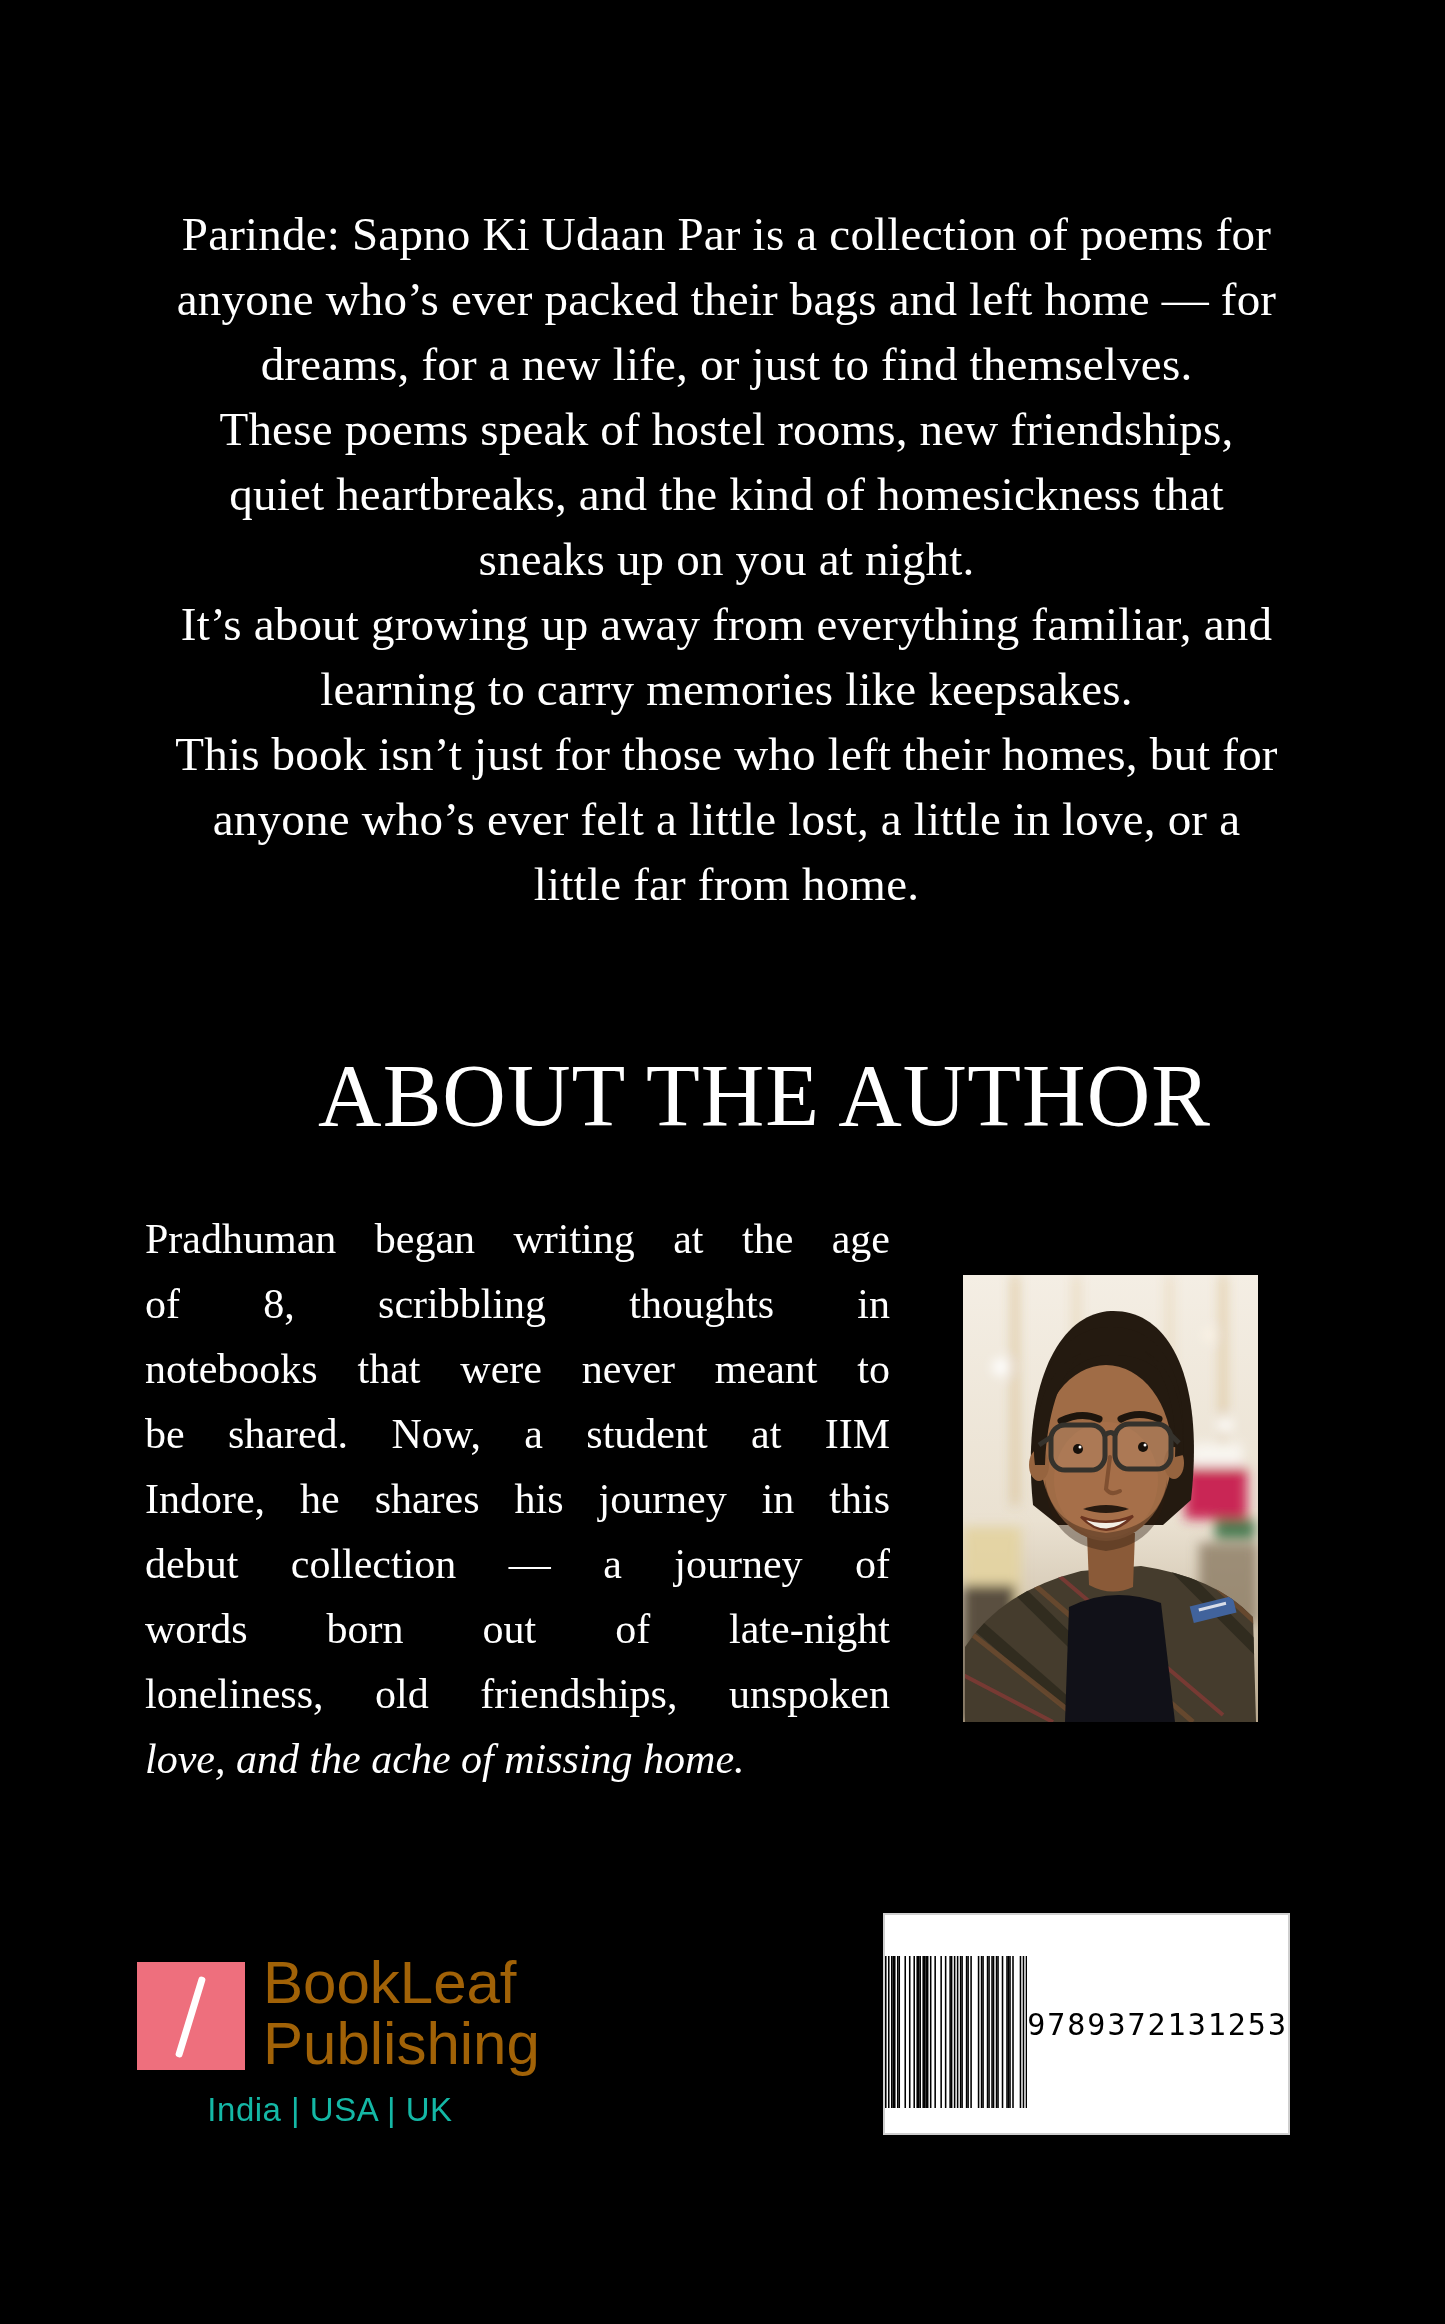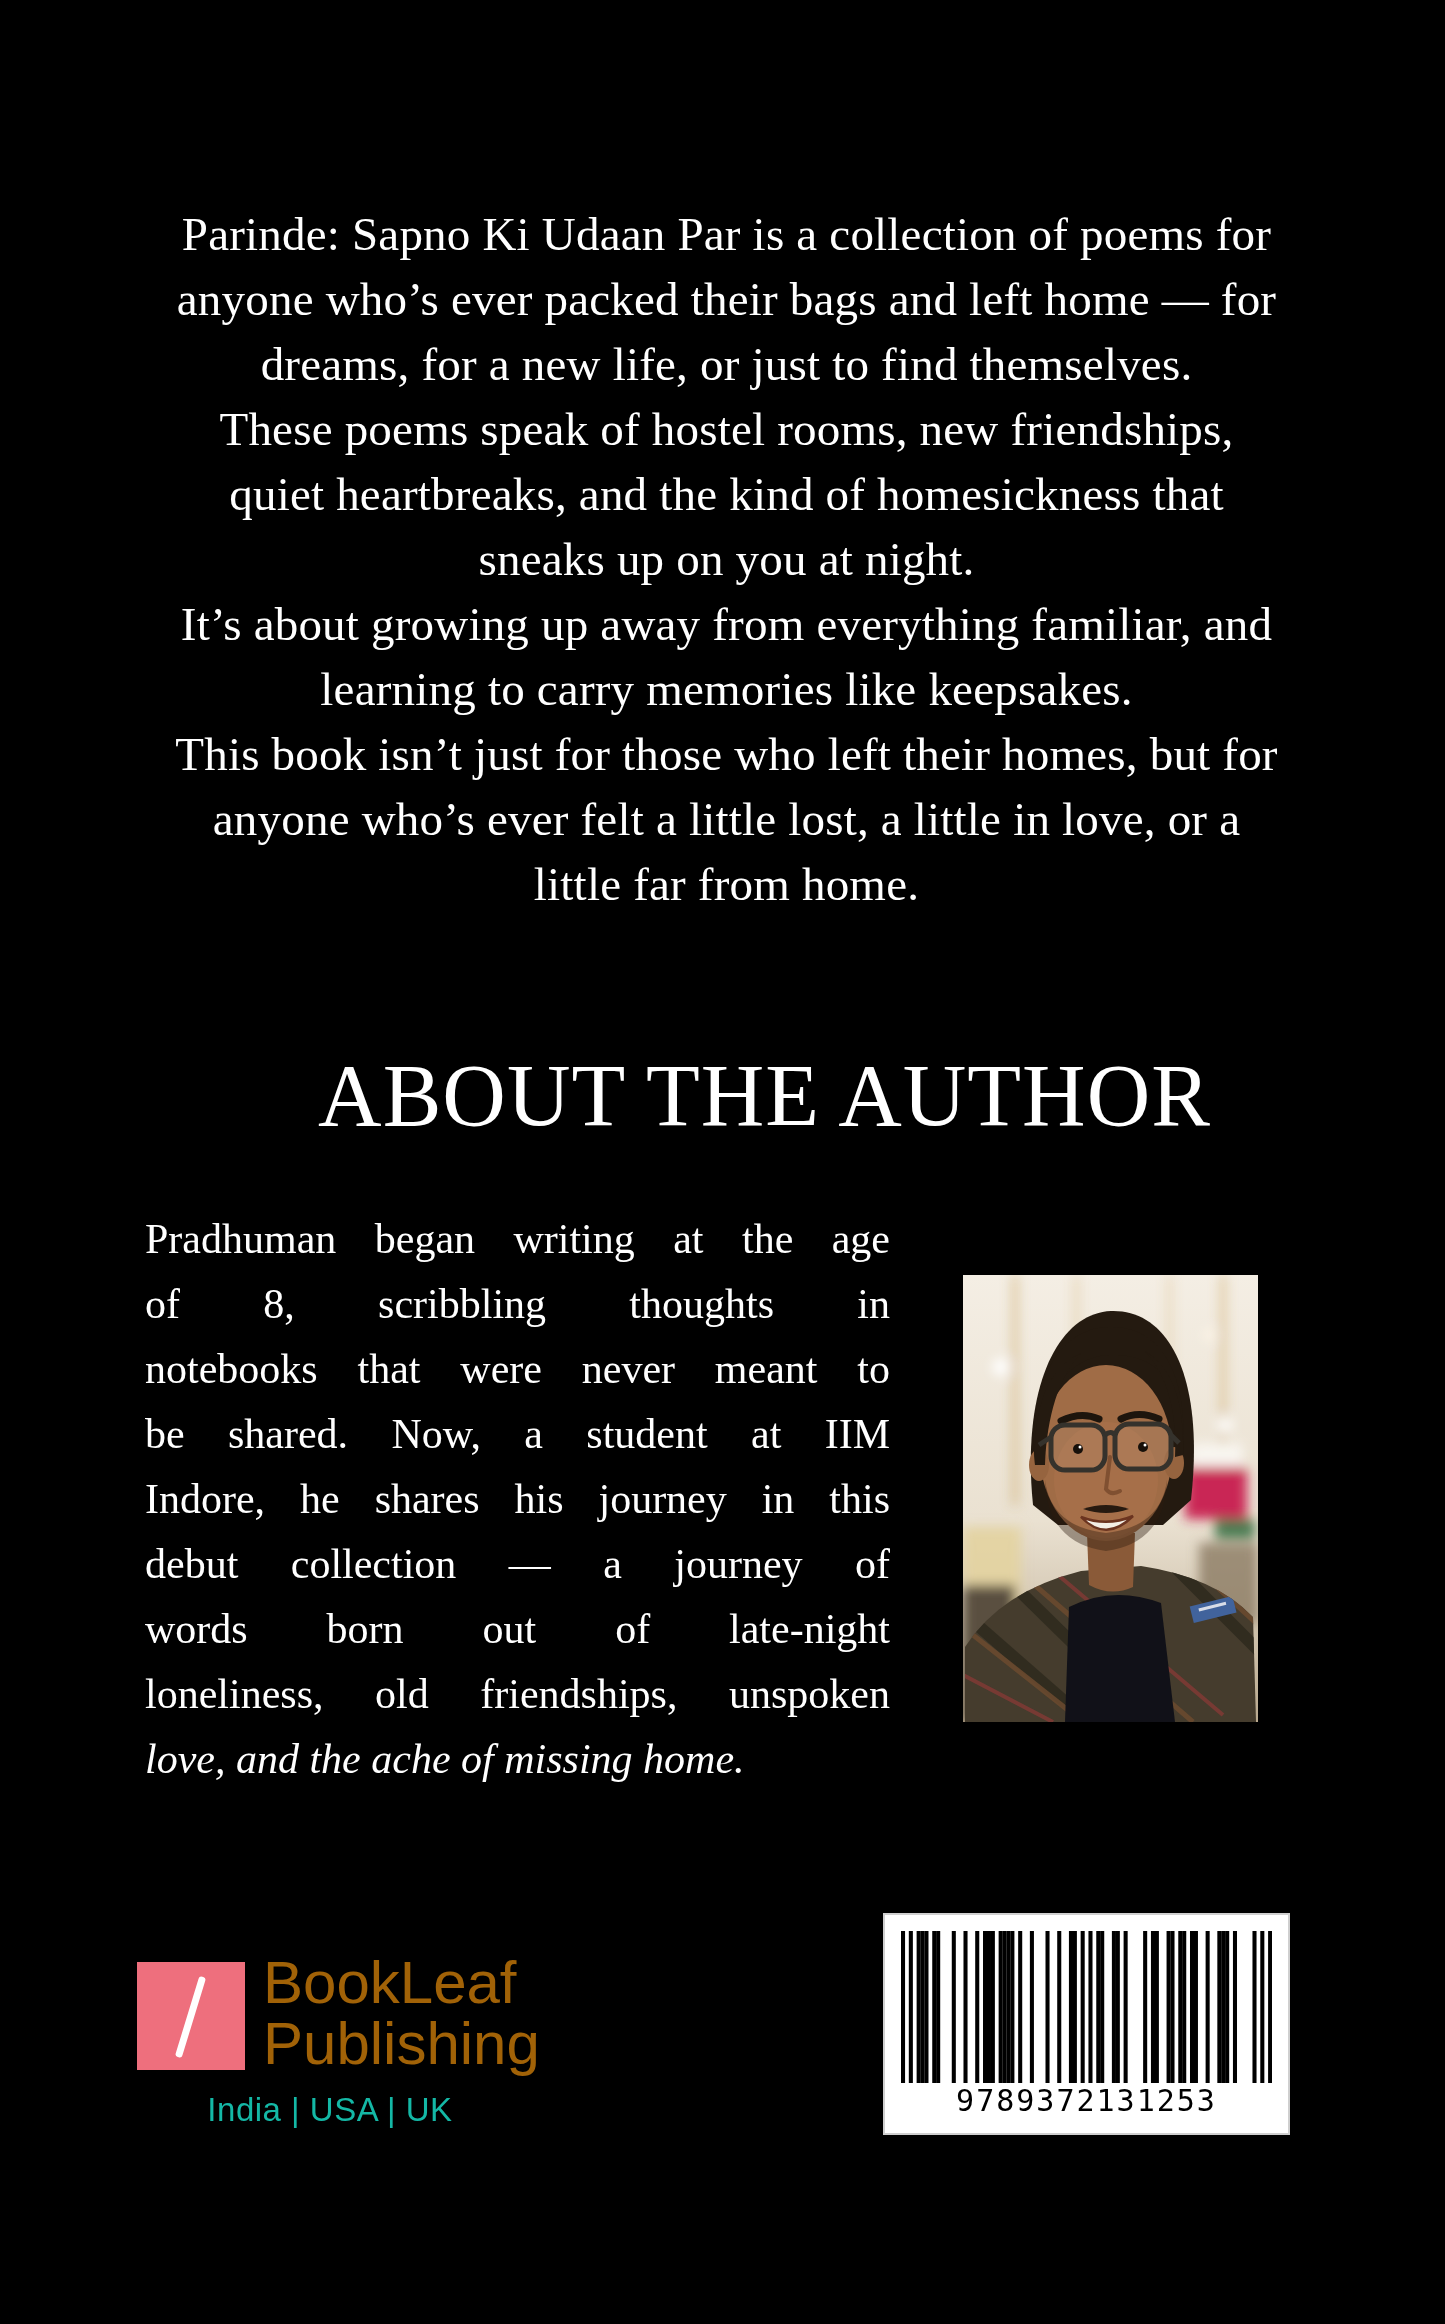--- a/index.html
+++ b/index.html
@@ -61,21 +61,21 @@
     text-align:center;
     font-family:"Liberation Sans", sans-serif;
     font-weight:300;
     font-size:33px;line-height:36px;
     color:#14b8a6;letter-spacing:0.5px;
   }
   
   .barcode-box{
     position:absolute;left:883px;top:1913px;width:407px;height:222px;
     background:#fff;border:2px solid #cfcfcf;box-sizing:border-box;
-    display:flex;flex-direction:column;align-items:center;
+    display:flex;align-items:center;
   }
   .bars{margin-top:16px;width:371px;height:152px;}
   .isbn{
     font-family:"DejaVu Sans Mono", monospace;
     font-size:30px;line-height:34px;color:#000;
     letter-spacing:2px;margin-top:1px;
   }
 </style>
 </head>
 <body>

